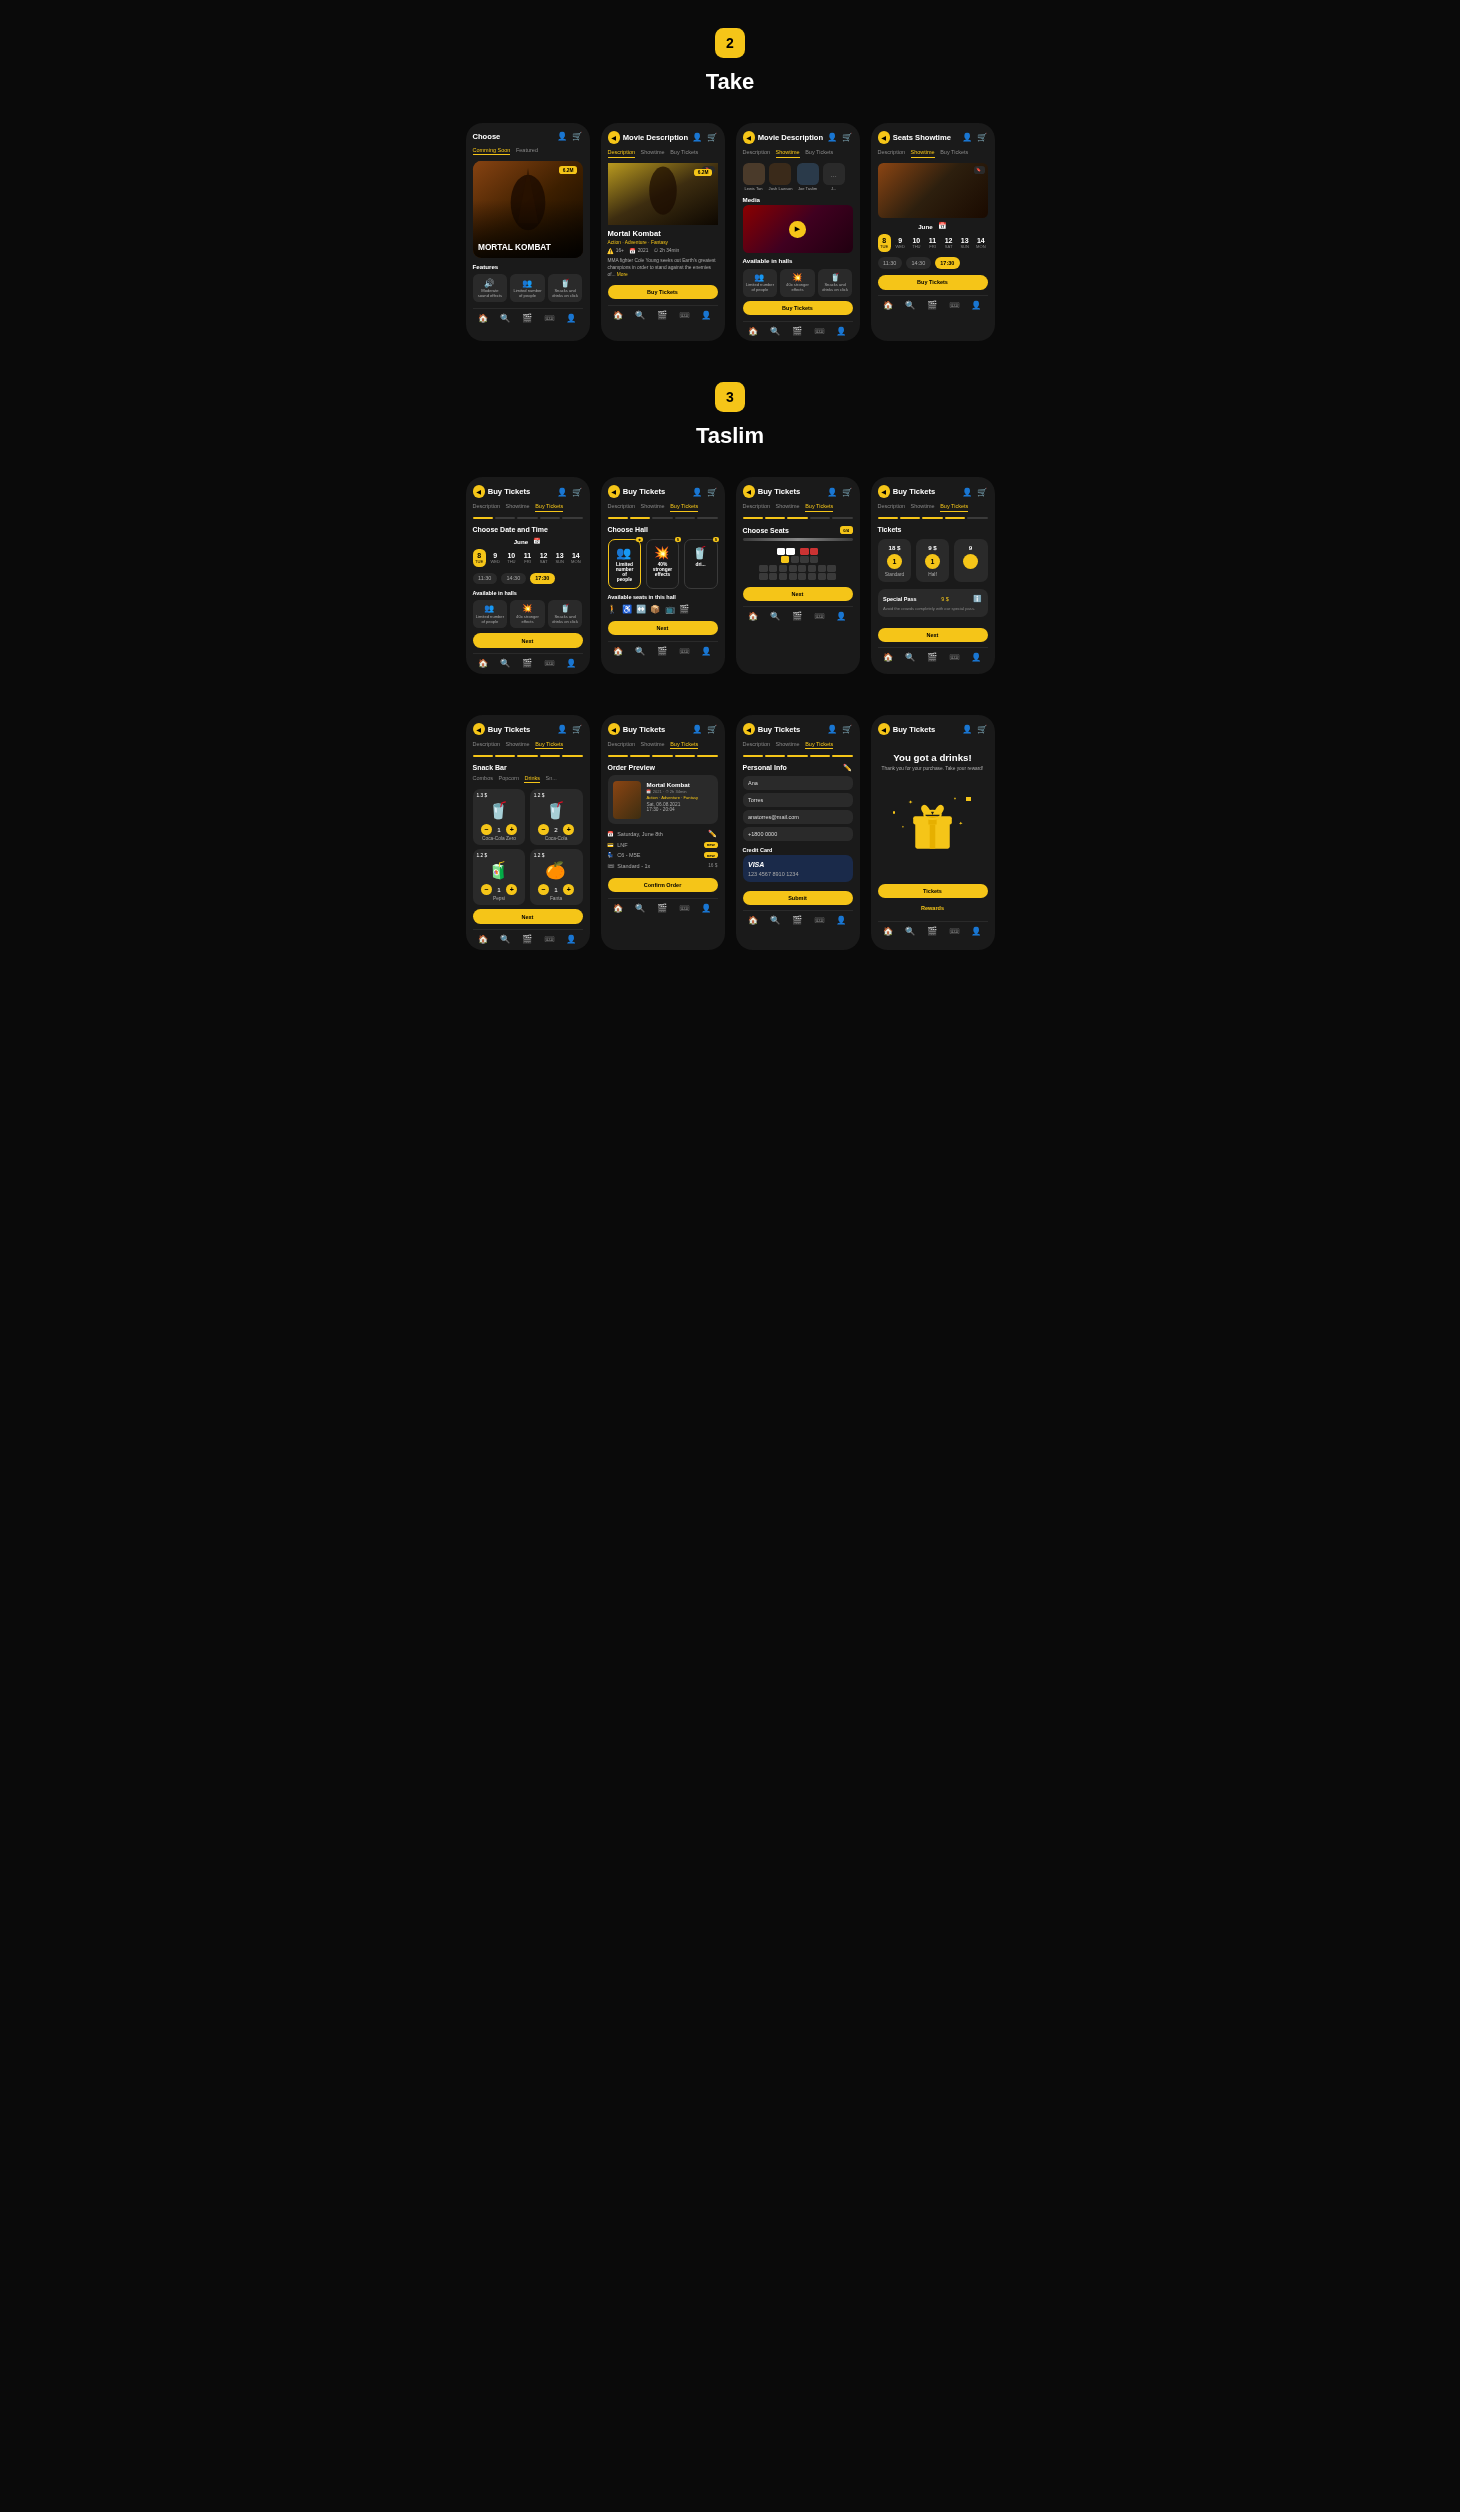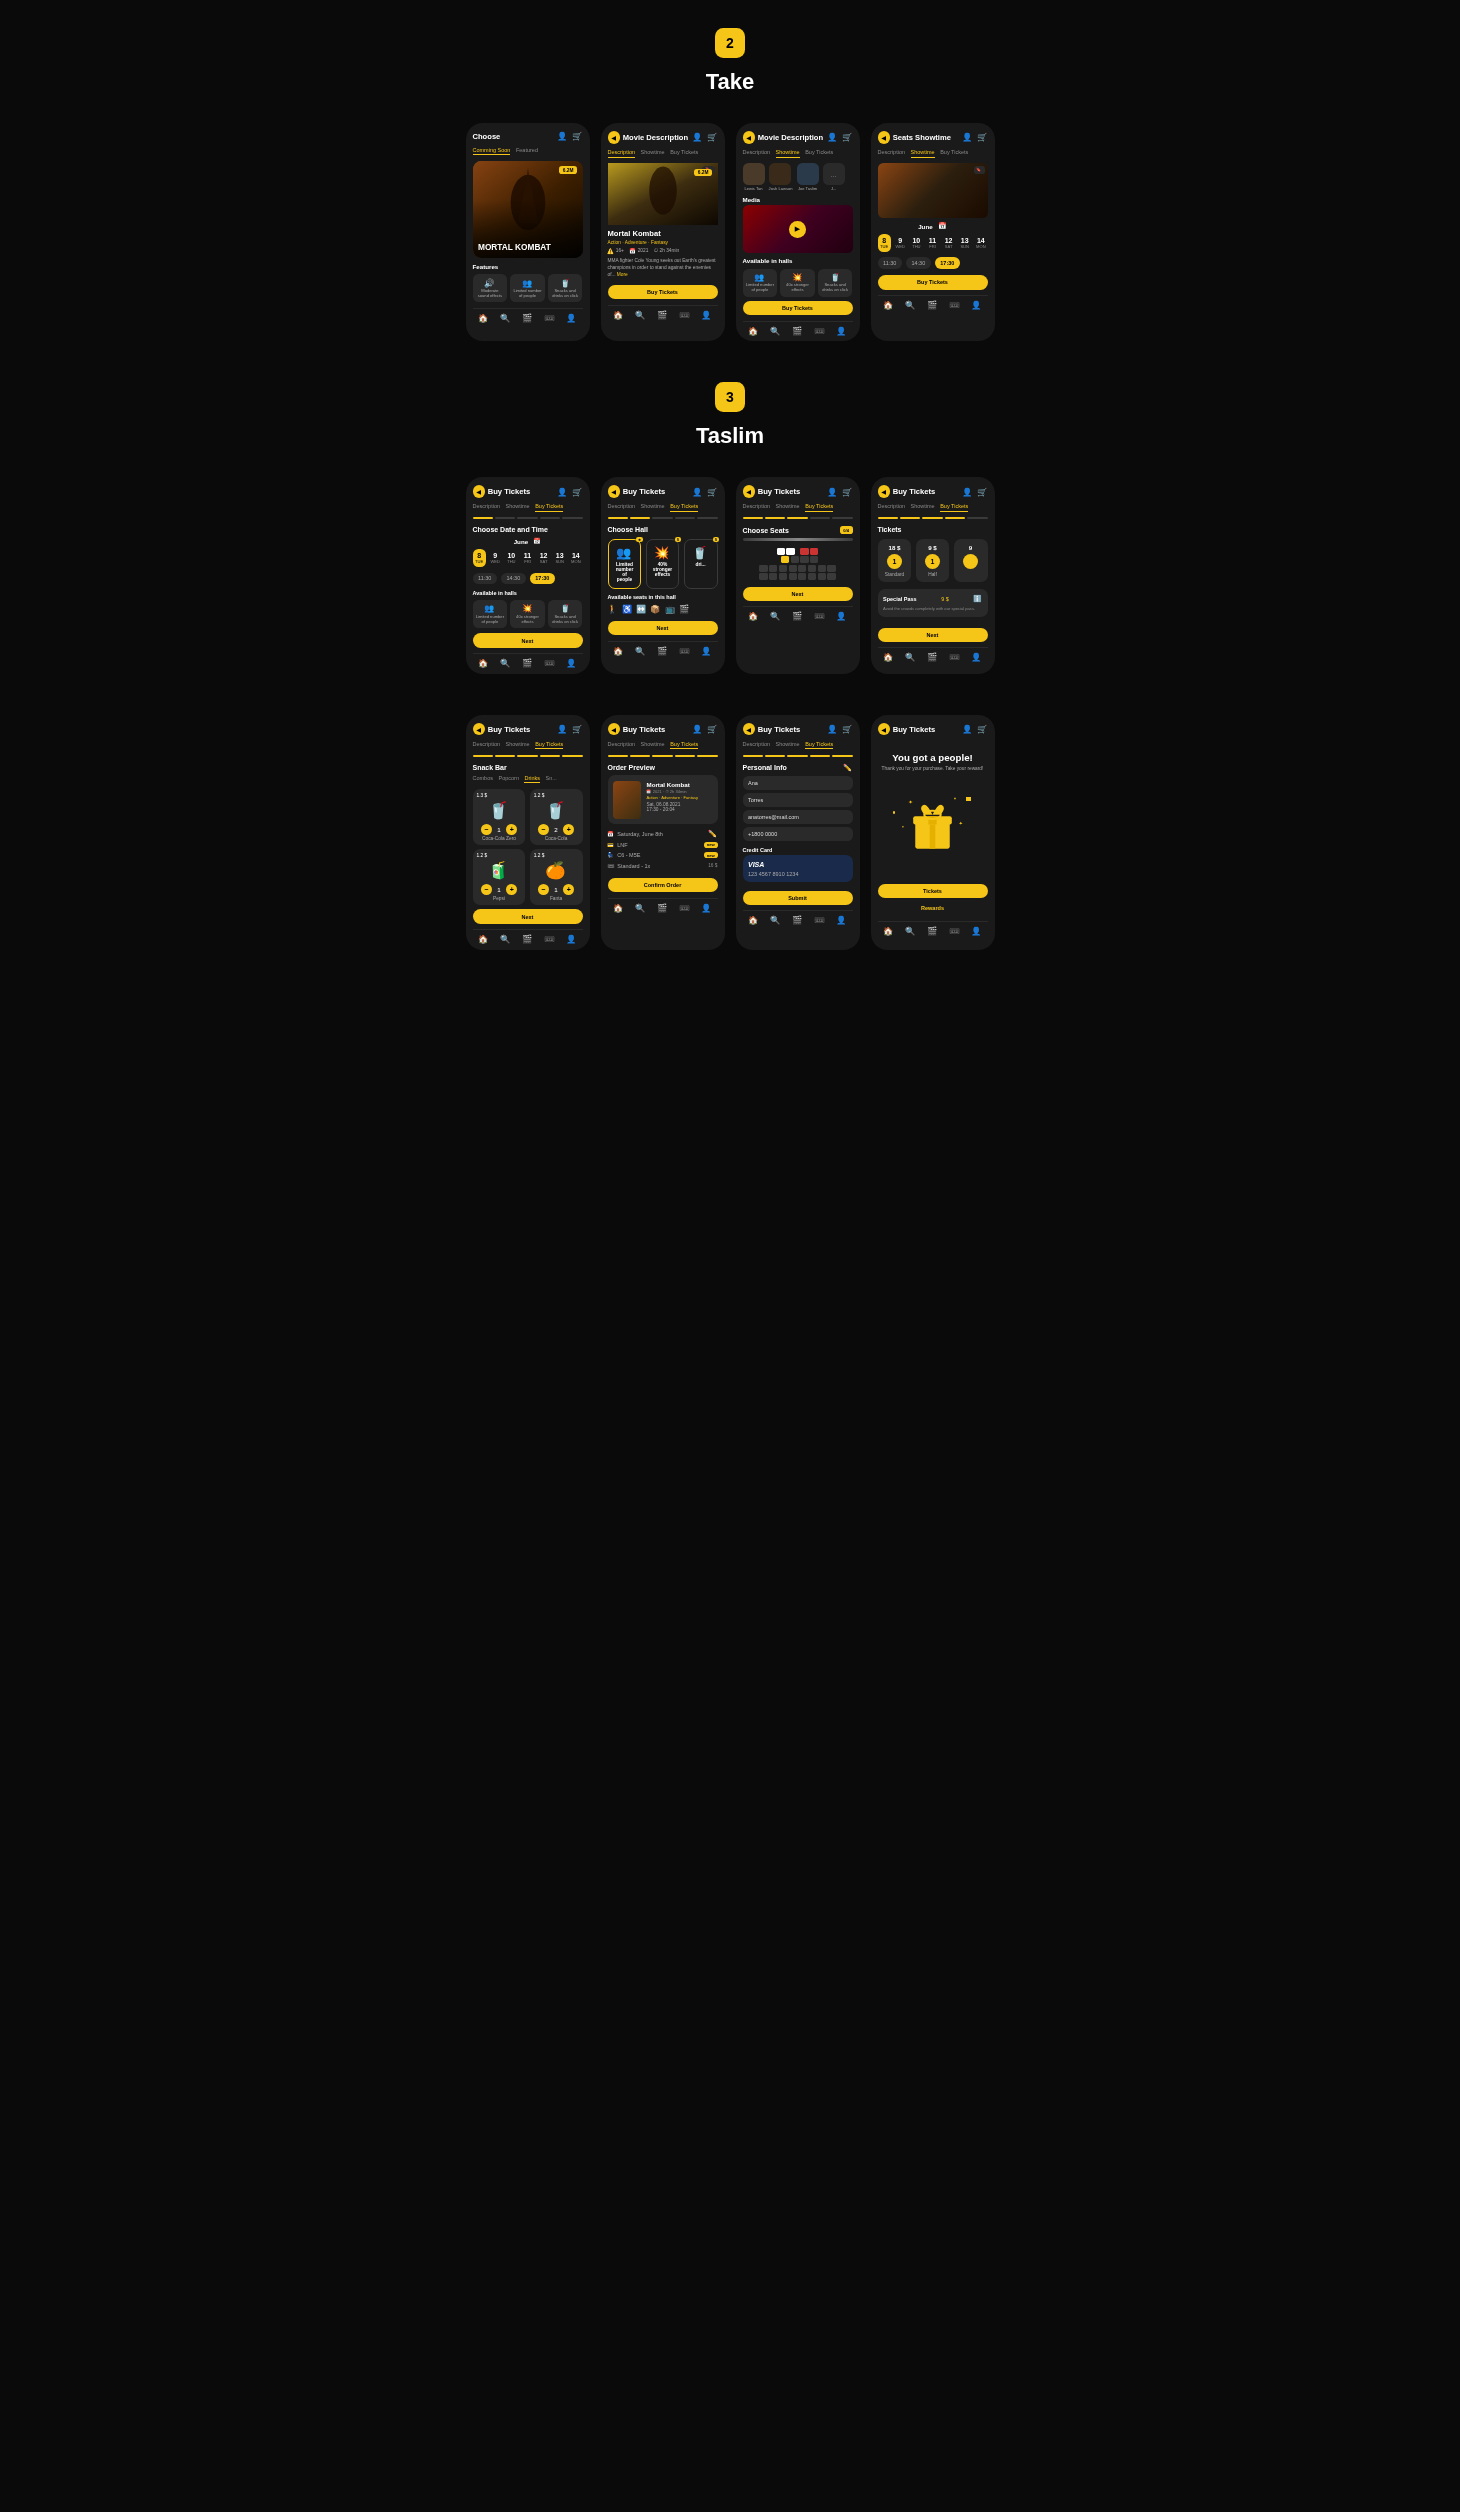--- a/index.html
+++ b/index.html
@@ -1250,21 +1250,21 @@
       <div class="phone-header-left">
         <div class="back-btn">◀</div>
         <span style="font-size:7.6px;font-weight:700;color:#fff;">Buy Tickets</span>
       </div>
       <div class="phone-header-icons">
         <span class="icon-sm">👤</span>
         <span class="icon-sm">🛒</span>
       </div>
     </div>
     <div style="padding:11px 0;text-align:center;">
-      <div class="reward-title">You got a people!</div>
+      <div class="reward-title">You got a drinks!</div>
       <div class="reward-subtitle">Thank you for your purchase. Take your reward!</div>
       
       <div style="position:relative;display:inline-block;margin:11px 0;">
         <svg width="69" height="69" viewBox="0 0 100 100">
 
           <text x="15" y="20" fill="#f5c518" font-size="8">✦</text>
           <text x="80" y="15" fill="#f5c518" font-size="6">✦</text>
           <text x="5" y="55" fill="#f5c518" font-size="5">✦</text>
           <text x="88" y="50" fill="#f5c518" font-size="7">✦</text>
 

